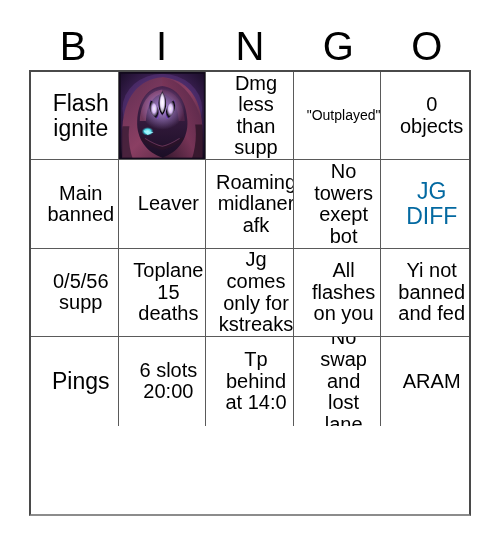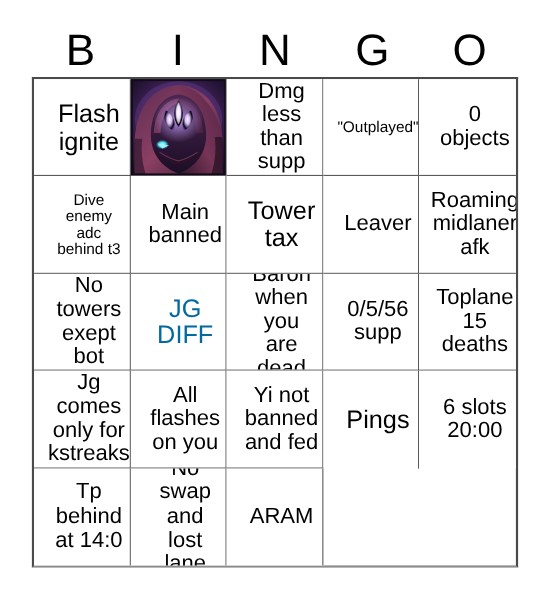--- a/index.html
+++ b/index.html
@@ -196,56 +196,41 @@
 supp</span>
       </div>
       <div class="cell">
         <span class="cell-text fs-xs">"Outplayed"</span>
       </div>
       <div class="cell">
         <span class="cell-text fs-md">0
 objects</span>
       </div>
       <div class="cell">
-        <span class="cell-text fs-xs">Dive
-enemy
-adc
-behind t3</span>
-      </div>
-      <div class="cell">
         <span class="cell-text fs-md">Main
 banned</span>
-      </div>
-      <div class="cell">
-        <span class="cell-text fs-lg">Tower
-tax</span>
       </div>
       <div class="cell">
         <span class="cell-text fs-md">Leaver</span>
       </div>
       <div class="cell">
         <span class="cell-text fs-sm">Roaming
 midlaner
 afk</span>
       </div>
       <div class="cell">
         <span class="cell-text fs-sm">No
 towers
 exept bot</span>
       </div>
       <div class="cell">
         <span class="cell-text fs-lg green">JG
 DIFF</span>
       </div>
       <div class="cell">
-        <span class="cell-text fs-sm">Baron
-when you
-are dead</span>
-      </div>
-      <div class="cell">
         <span class="cell-text fs-md">0/5/56
 supp</span>
       </div>
       <div class="cell">
         <span class="cell-text fs-md">Toplane
 15
 deaths</span>
       </div>
       <div class="cell">
         <span class="cell-text fs-sm">Jg comes

